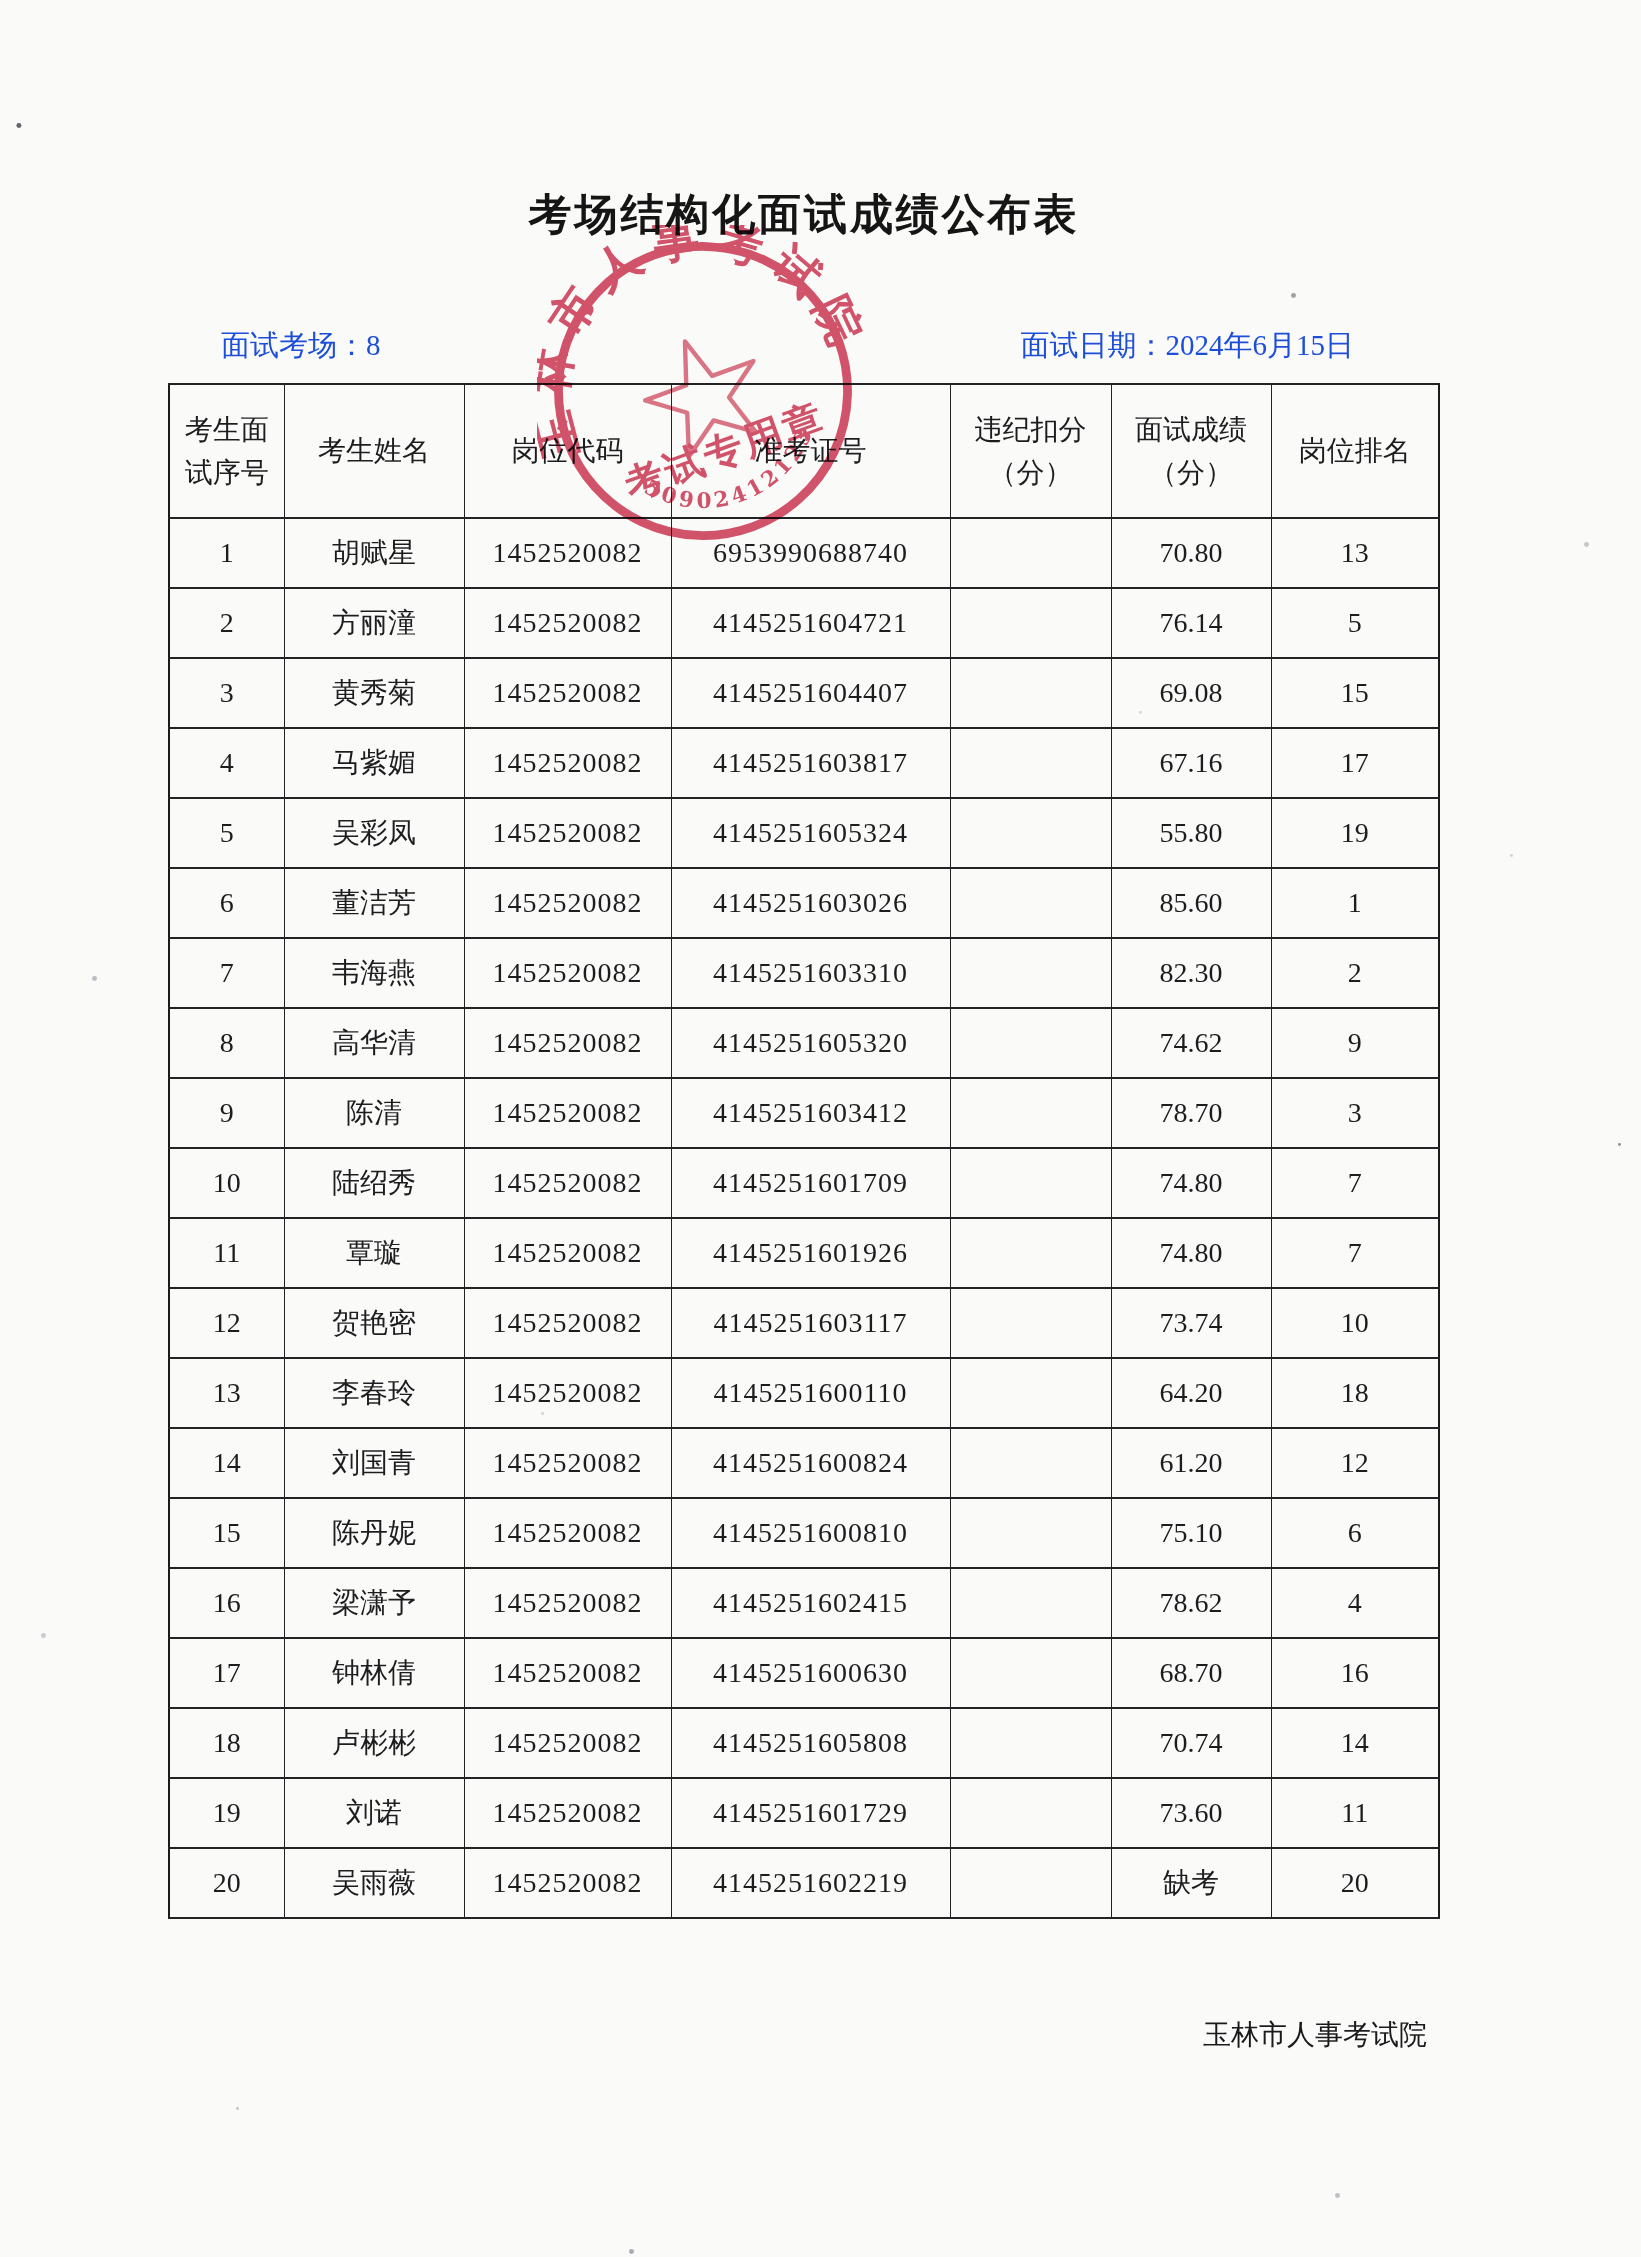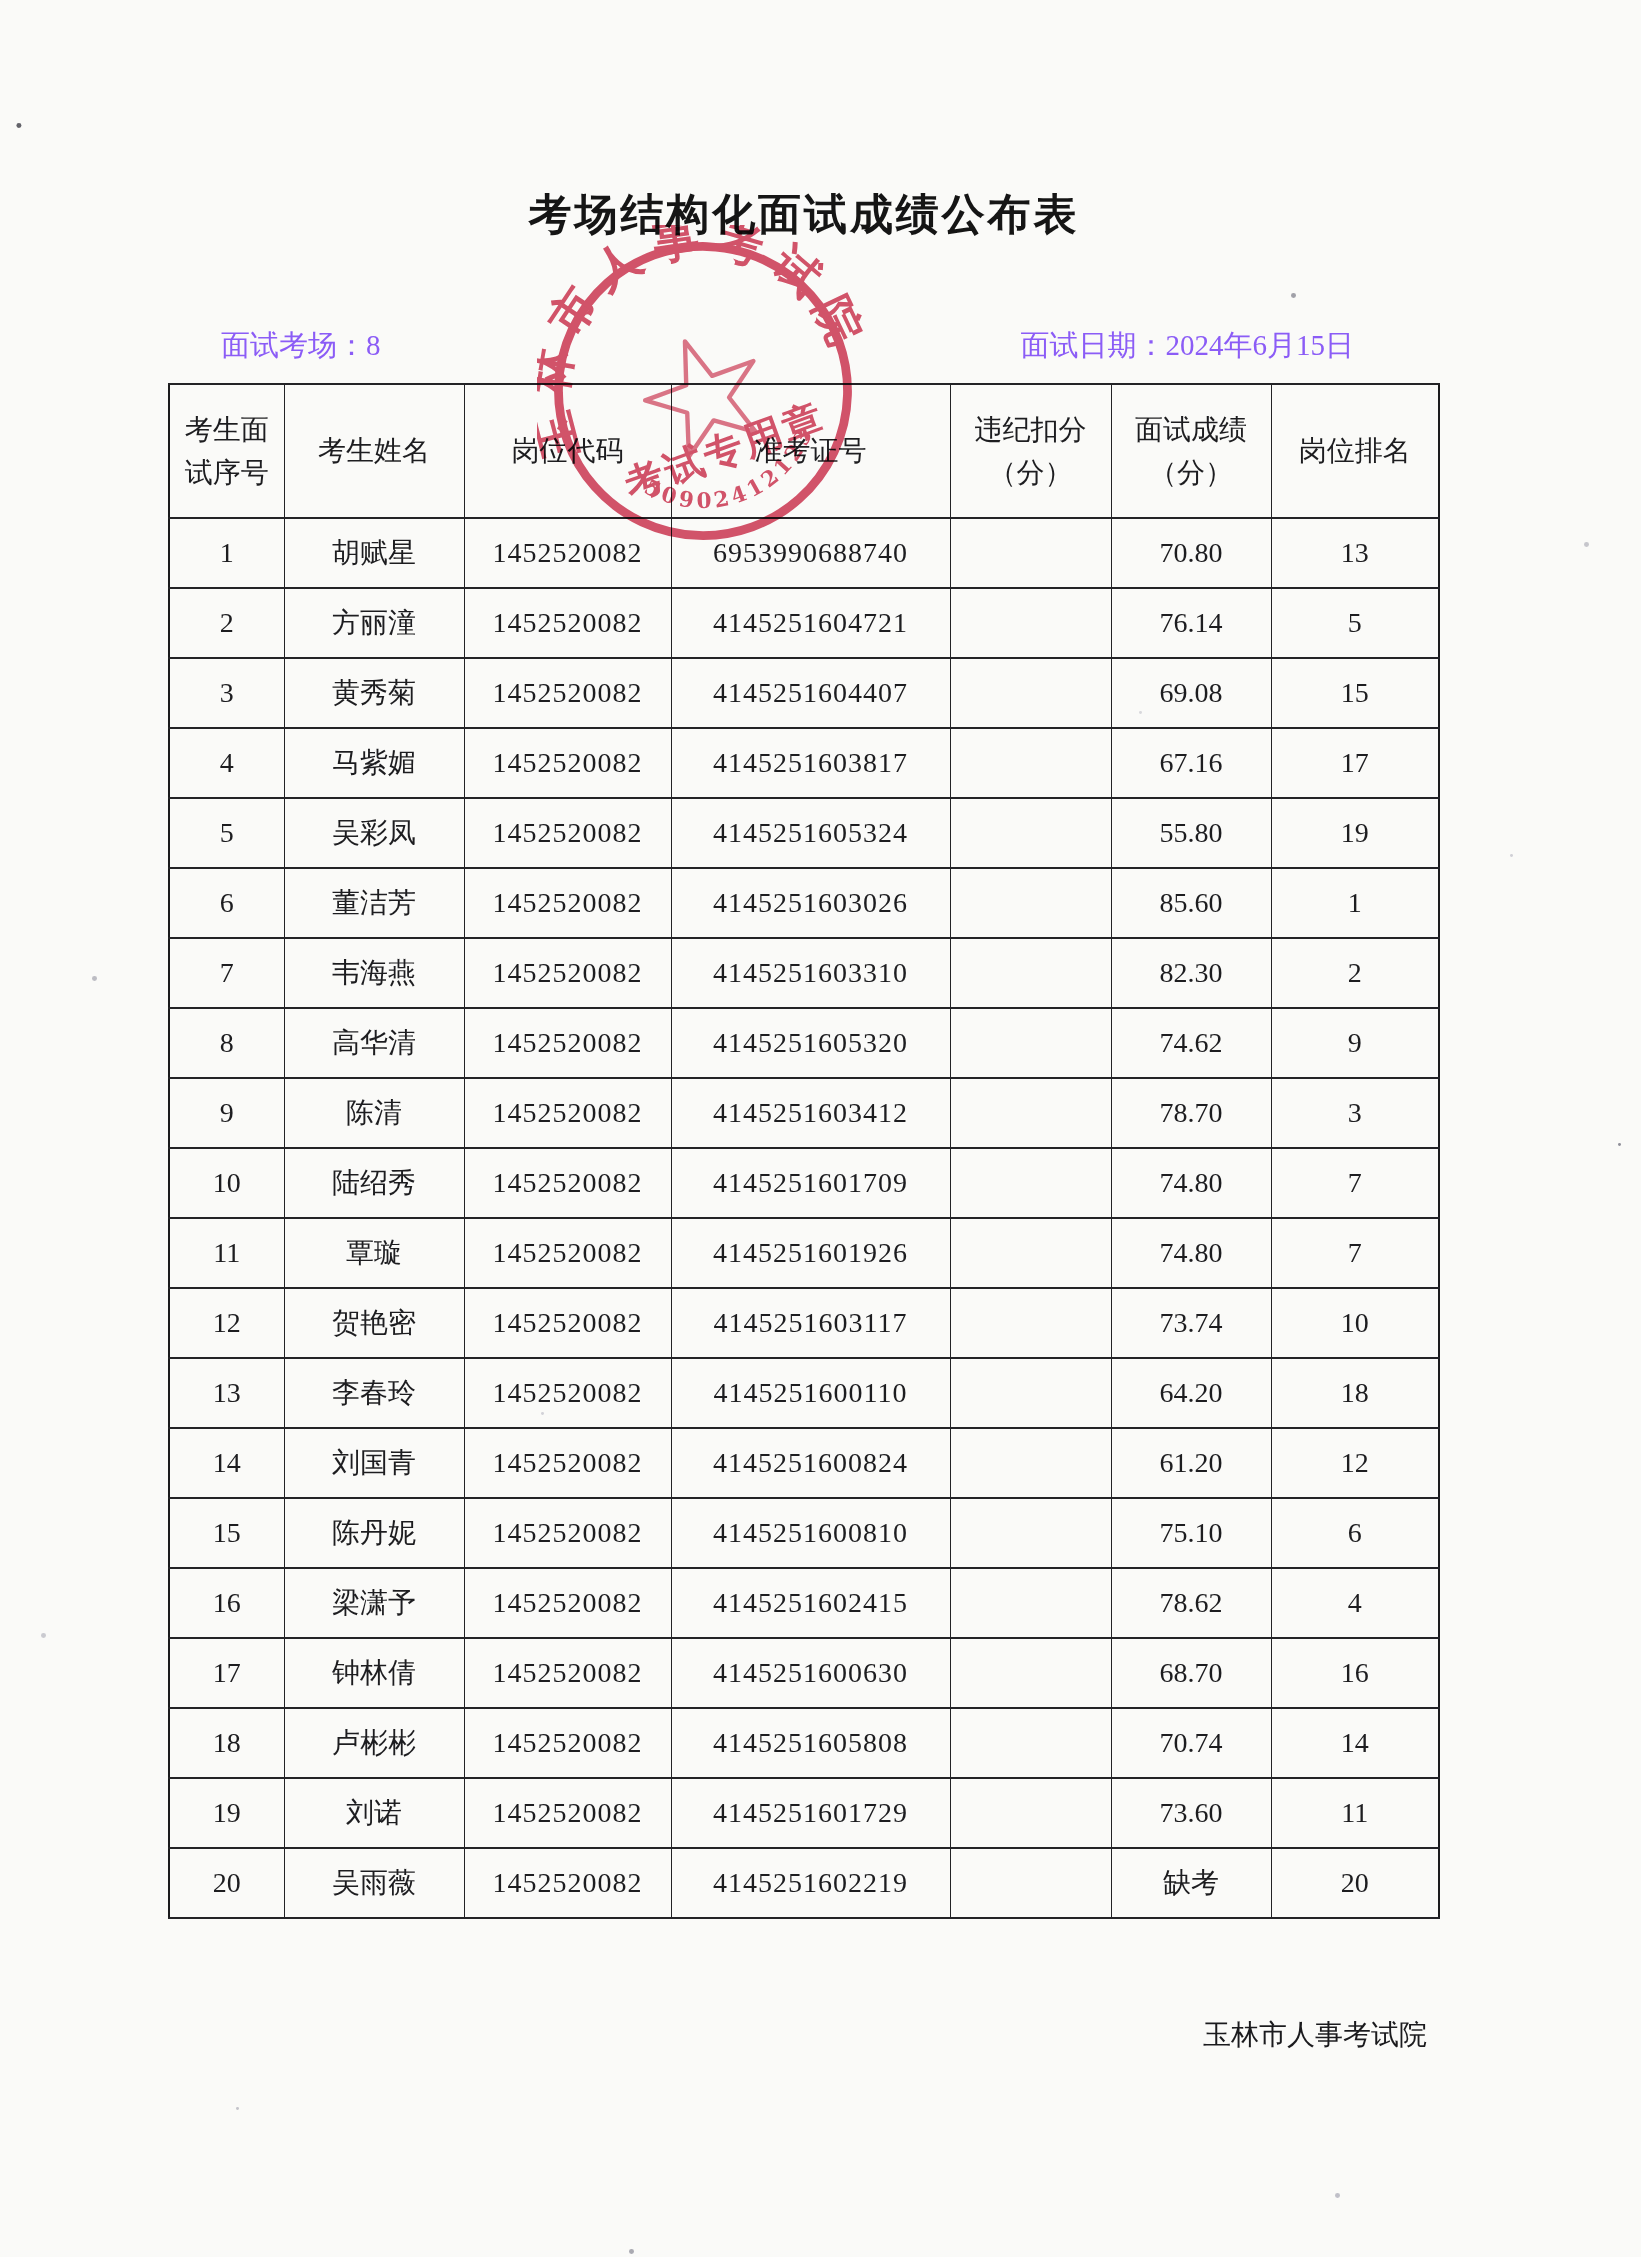--- a/index.html
+++ b/index.html
@@ -13,21 +13,21 @@
 
   .doc-title{
     position:absolute;left:157px;top:174px;width:1270px;margin:12px;
     text-align:center;font-size:43px;font-weight:700;letter-spacing:2.9px;
     color:#151515;font-family:"Liberation Sans","DejaVu Sans",sans-serif;
   }
 
   .meta{
     position:absolute;left:157px;top:326px;width:1270px;box-sizing:border-box;
     padding:0 73px 0 64px;display:flex;justify-content:space-between;
-    font-size:29px;color:#8b5cf6;
+    font-size:29px;color:#1d4ed8;
   }
 
   .score-table{
     position:absolute;left:168px;top:383px;width:1270px;
     border-collapse:collapse;table-layout:fixed;
     border:2.9px solid #1b1b1d;
   }
   .score-table th,.score-table td{
     border:1.9px solid #232326;
     border-top-width:2.9px;border-bottom-width:2.9px;

